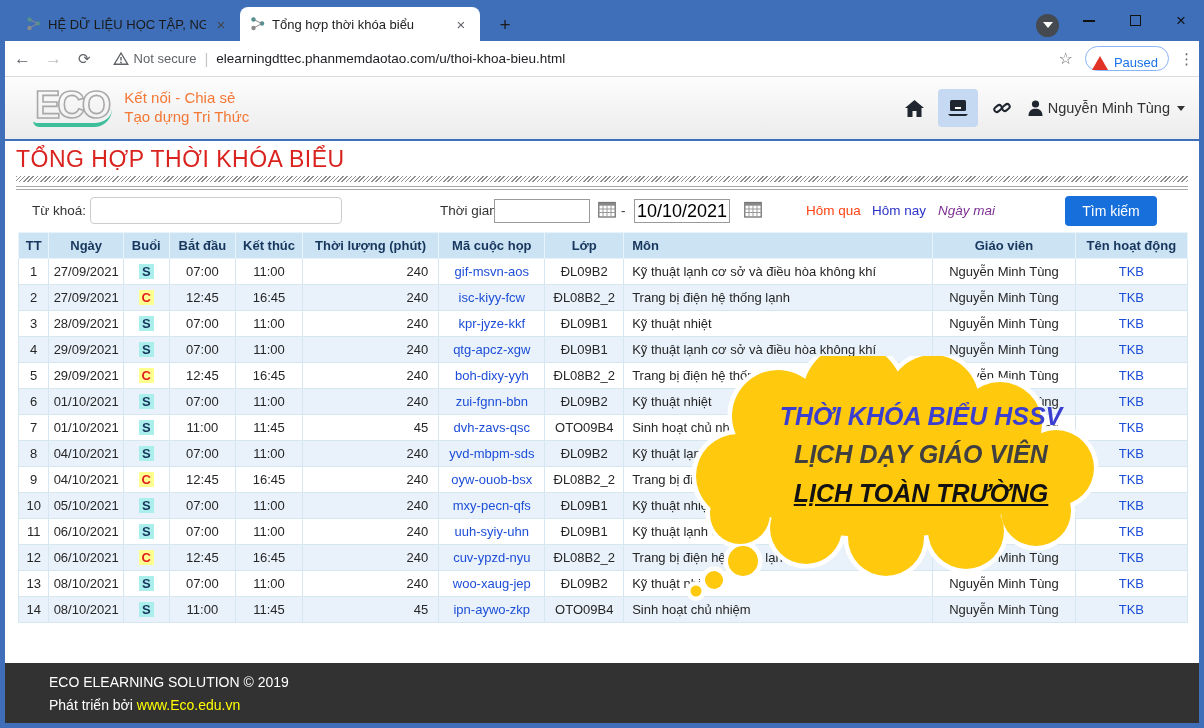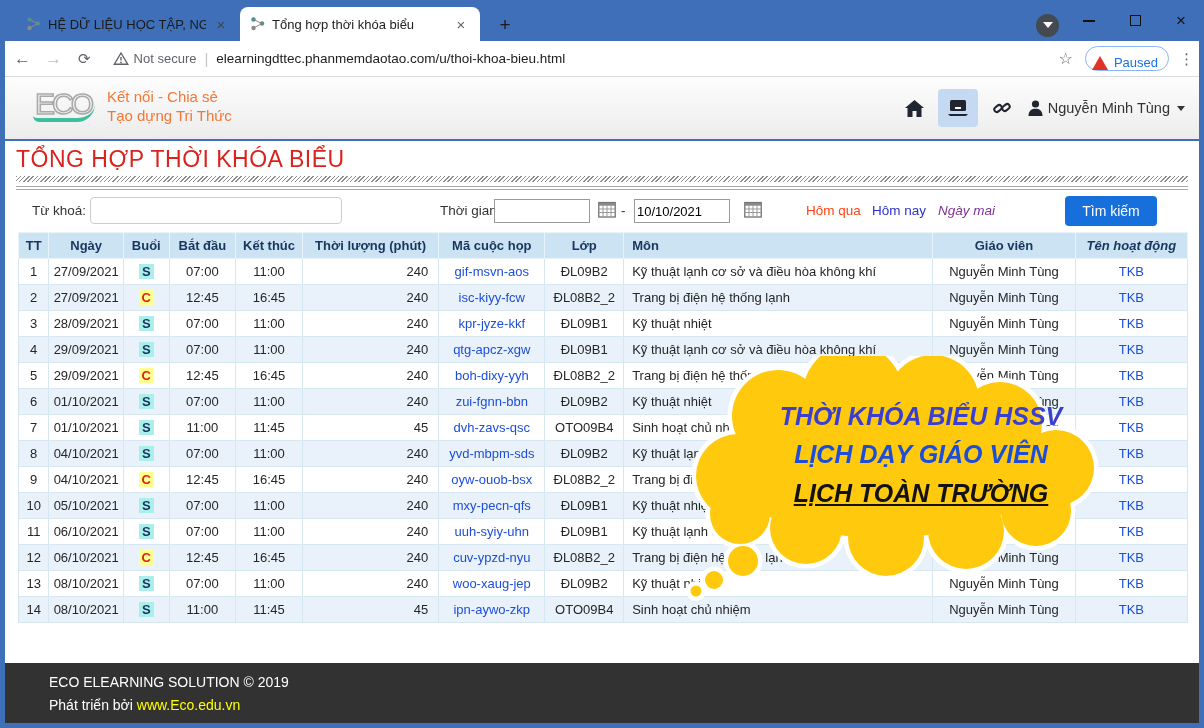--- a/index.html
+++ b/index.html
@@ -41,42 +41,42 @@
 
   
   .wb { position:absolute; background:var(--chrome-blue); z-index:60; }
   .wb-l { left:0; top:41px; width:5px; height:687px; }
   .wb-r { right:0; top:41px; width:5px; height:687px; }
   .wb-b { left:0; bottom:0; width:1204px; height:5px; }
 
   
   .siteheader { position:absolute; left:5px; top:77px; width:1194px; height:64px; background:linear-gradient(#fdfdfd,#ececec); border-bottom:2px solid #3e6fb8; }
   .logo { position:absolute; left:28px; top:10px; display:flex; align-items:center; }
-  .logo-eco { font-size:30px; font-weight:normal; letter-spacing:-3px; color:transparent; -webkit-text-stroke:1.6px #a9a9a9; border-bottom:4px solid #3dbf9a; border-radius:0 0 18px 6px; padding:0 4px 0 2px; line-height:0.95; }
+  .logo-eco { font-size:38px; font-weight:bold; letter-spacing:-3px; color:transparent; -webkit-text-stroke:1.6px #a9a9a9; border-bottom:4px solid #3dbf9a; border-radius:0 0 18px 6px; padding:0 4px 0 2px; line-height:0.95; }
   .logo-tag { margin-left:12px; color:#f47735; font-size:15px; line-height:19px; }
   .hdr-icons { position:absolute; right:14px; top:0; height:62px; display:flex; align-items:center; }
   .hdr-ic { margin-left:14px; display:flex; align-items:center; justify-content:center; }
   .hdr-ic.active-box { background:#c6d9f2; border-radius:4px; width:40px; height:38px; }
   .user-zone { display:flex; align-items:center; margin-left:16px; font-size:14.5px; color:#333; }
   .user-zone svg { margin-right:5px; }
   .user-caret { margin-left:7px; width:0; height:0; border-left:4px solid transparent; border-right:4px solid transparent; border-top:5px solid #333; }
 
   
   .page-title { position:absolute; left:16px; top:146px; font-size:23px; color:#da231e; letter-spacing:0.5px; }
   .hatch { position:absolute; left:16px; top:176px; width:1172px; height:6px;
            background:repeating-linear-gradient(135deg,#8f8f8f 0 1px,transparent 1px 3px); }
   .gray-rule { position:absolute; left:16px; top:186px; width:1172px; height:4px; border-top:1px solid #a9a9a9; border-bottom:1px solid #a9a9a9; }
 
   
   .filters { position:absolute; left:0; top:196px; width:1204px; height:34px; font-size:13.5px; color:#333; }
   .flabel { position:absolute; top:7px; }
   .lbl-keyword { left:32px; }
   .inp-keyword { position:absolute; left:90px; top:1px; width:252px; height:27px; border:1px solid #ccc; border-radius:4px; padding:0 8px; font-size:13px; }
   .lbl-time { left:440px; }
-  .inp-date { position:absolute; top:3px; height:24px; border:1px solid #9a9a9a; padding:0 2px; font-size:13px; width:96px; font-family:"Liberation Sans",sans-serif; }
+  .inp-date { position:absolute; top:3px; height:24px; border:1px solid #9a9a9a; padding:0 2px; font-size:18px; width:96px; font-family:"Liberation Sans",sans-serif; }
   .inp-from { left:494px; }
   .inp-to { left:634px; }
   .cal-ic { position:absolute; top:5px; width:18px; height:17px; }
   .cal-1 { left:598px; } .cal-2 { left:744px; }
   .date-dash { position:absolute; left:621px; top:7px; color:#333; }
   .quick-link { position:absolute; top:7px; font-size:13.5px; cursor:pointer; }
   .lnk-yest { left:806px; color:#ff4413; }
   .lnk-today { left:872px; color:#2b32c8; }
   .lnk-tom { left:938px; color:#7d3293;font-style:italic; }
   .btn-search { position:absolute; left:1065px; top:0px; width:92px; height:30px; background:#176fdc; color:#fff; border:none; border-radius:4px; font-size:14px; font-family:"Liberation Sans",sans-serif; cursor:pointer; }
@@ -92,21 +92,21 @@
   .sched th.c-dur { text-align:center; }
   .sess { display:inline-block; padding:0 3px; font-weight:bold; }
   .sess-s { background:#abefec; color:#17365d; }
   .sess-c { background:#ffff8f; color:#e21d1d; }
   a.tbl-link { color:#1d4ed8; text-decoration:none; cursor:pointer; }
 
   
   .bubble { position:absolute; left:648px; top:356px; width:470px; height:248px; z-index:40;text-align:center; }
   .bubble-text { position:absolute; left:98px; width:350px; font-weight:bold; font-style:italic; font-size:25px; white-space:nowrap; }
   .bt-1 { top:46px; color:#3a3fd0; }
-  .bt-2 { top:84px; color:#1d4ed8; }
+  .bt-2 { top:84px; color:#404040; }
   .bt-3 { top:123px; color:#121212;text-decoration:underline; }
 
   
   .sitefooter { position:absolute; left:5px; top:663px; width:1194px; height:60px; background:#323232; color:#fff; font-size:14px; }
   .sf-line1 { position:absolute; left:44px; top:11px; }
   .sf-line2 { position:absolute; left:44px; top:34px; }
   .sf-link { color:#ffff00; text-decoration:none; cursor:pointer; }
 </style>
 </head>
 <body>
@@ -256,21 +256,21 @@
         <th class="c-tt" style="width: 30px;">TT</th>
         <th class="c-date" style="width: 74px;">Ngày</th>
         <th class="c-sess" style="width: 45px;">Buổi</th>
         <th class="c-start" style="width: 66px;">Bắt đầu</th>
         <th class="c-end" style="width: 66px;">Kết thúc</th>
         <th class="c-dur" style="width: 135px;">Thời lượng (phút)</th>
         <th class="c-code" style="width: 105px;">Mã cuộc họp</th>
         <th class="c-class" style="width: 78px;">Lớp</th>
         <th class="c-subj" style="width: 306px;">Môn</th>
         <th class="c-teacher" style="width: 141px;">Giáo viên</th>
-        <th class="c-act" style="width: 111px; font-style: italic;">Tên hoạt động</th>
+        <th class="c-act" style="width: 111px;">Tên hoạt động</th>
       </tr>
     </thead>
   <tbody>
       <tr>
         <td class="c-tt">1</td>
         <td class="c-date">27/09/2021</td>
         <td class="c-sess"><span class="sess sess-s">S</span></td>
         <td class="c-start">07:00</td>
         <td class="c-end">11:00</td>
         <td class="c-dur">240</td>

